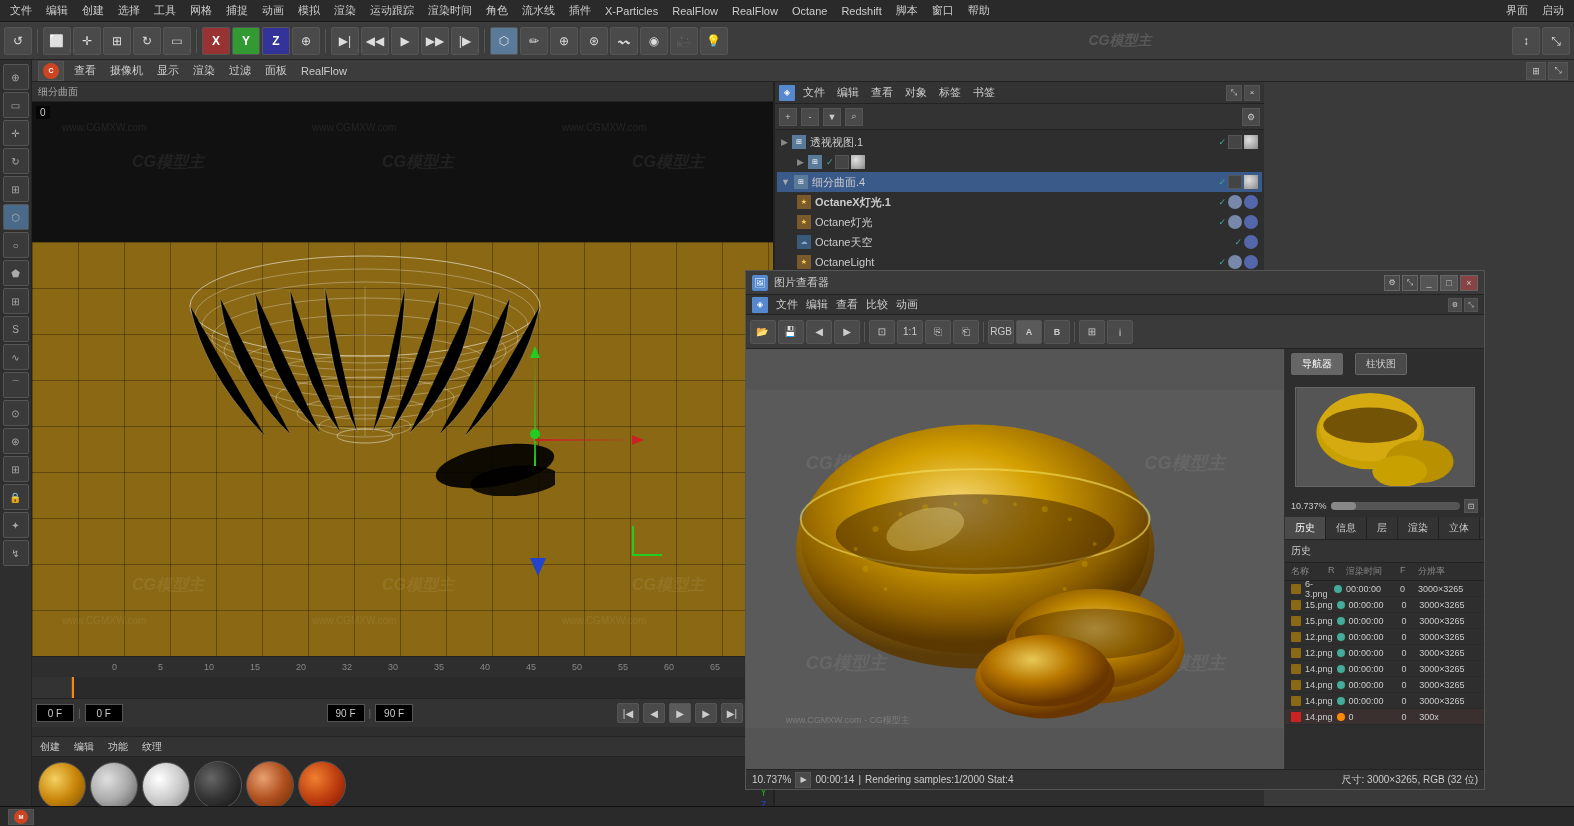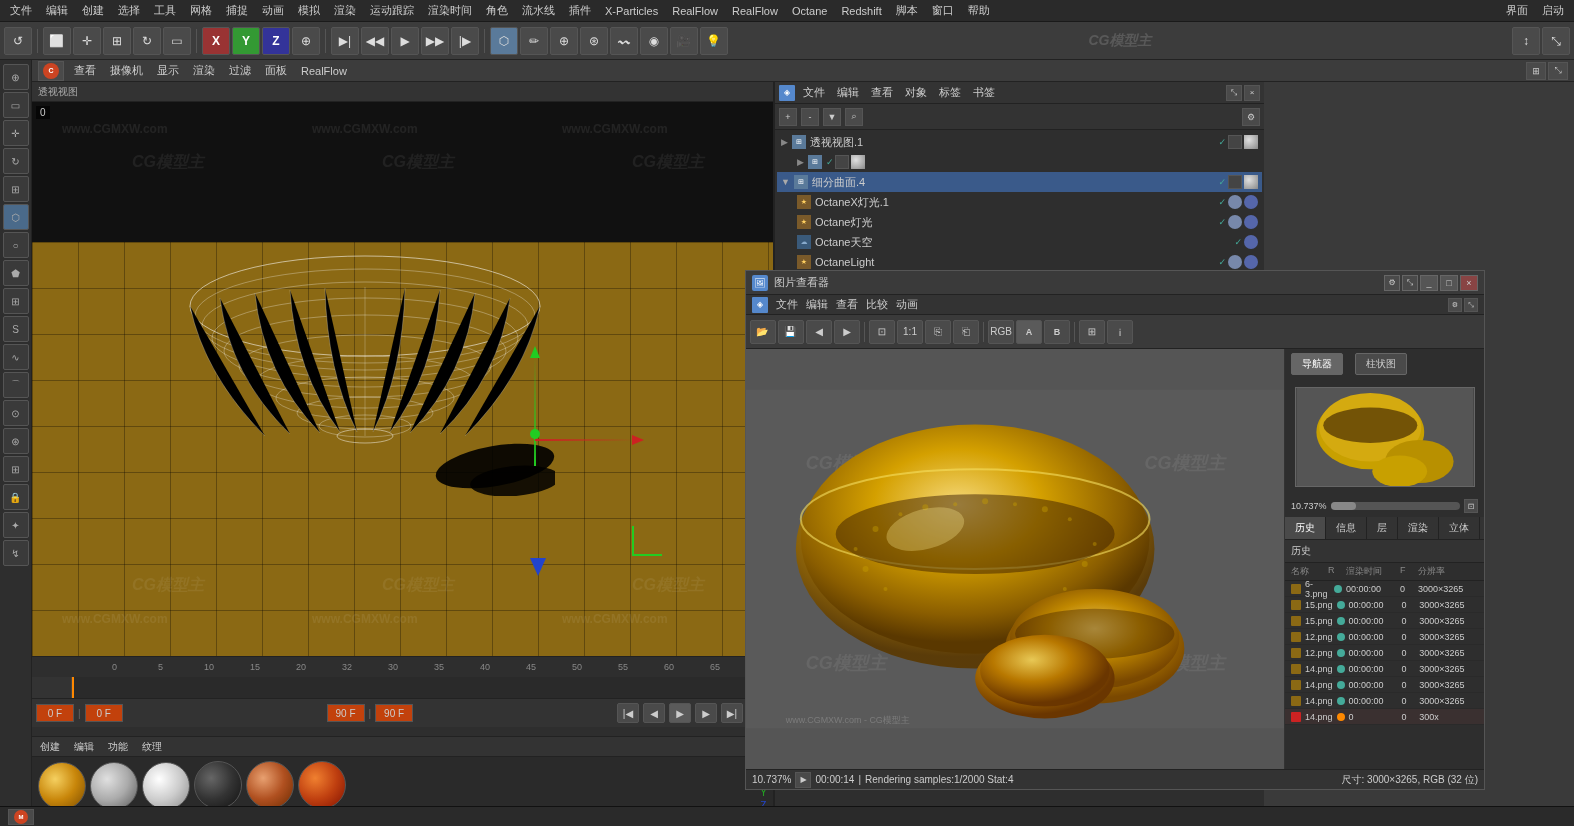--- a/index.html
+++ b/index.html
@@ -236,21 +236,21 @@
       display: flex;
       align-items: center;
       justify-content: center;
       cursor: pointer;
       color: #ccc;
       font-size: 10px;
     }
     .tc-input {
       width: 50px;
       height: 18px;
-      background: #c2410c;
+      background: #000000;
       border: 1px solid #555;
       color: #ccc;
       font-size: 10px;
       text-align: center;
       padding: 0 2px;
     }
 
     
     .materials-bar {
       height: 90px;
@@ -581,22 +581,22 @@
       right: 0;
       bottom: 0;
       background-image: 
         linear-gradient(rgba(0,0,0,0.3) 1px, transparent 1px),
         linear-gradient(90deg, rgba(0,0,0,0.3) 1px, transparent 1px);
       background-size: 46px 46px;
     }
     .cg-watermark {
       position: absolute;
       color: rgba(255,255,255,0.08);
-      font-size: 12px;
-      font-weight: bold;
+      font-size: 10px;
+      font-weight: normal;
       white-space: nowrap;
     }
 
     
     .scene-item.selected {
       background: #3a5a8a;
     }
 
     .right-scene-header {
       height: 26px;
@@ -760,21 +760,21 @@
       <div style="display:flex;gap:2px;align-items:center;">
         <div style="width:20px;height:18px;background:#4a4a4a;border:1px solid #555;display:flex;align-items:center;justify-content:center;font-size:9px;cursor:pointer;">⊞</div>
         <div style="width:20px;height:18px;background:#4a4a4a;border:1px solid #555;display:flex;align-items:center;justify-content:center;font-size:9px;cursor:pointer;">⤡</div>
       </div>
     </div>
 
     <div class="viewport-and-right">
 
       <div class="viewport-left">
         <div class="viewport-header">
-          <span>透视视图</span>
+          <span>细分曲面</span>
         </div>
         <div class="viewport-canvas">
 
           <div class="viewport-top-bg"></div>
           <div class="viewport-grid-overlay"></div>
 
           <div class="cg-watermark" style="top:20px;left:30px;">www.CGMXW.com</div>
           <div class="cg-watermark" style="top:20px;left:280px;">www.CGMXW.com</div>
           <div class="cg-watermark" style="top:20px;left:530px;">www.CGMXW.com</div>
           <div class="logo-cg" style="top:50px;left:100px;">CG模型主</div>
@@ -987,21 +987,21 @@
             <span style="flex:1;">细分曲面.4</span>
             <div style="display:flex;gap:2px;align-items:center;">
               <span style="color:#4a9;font-size:9px;">✓</span>
               <div style="width:14px;height:14px;background:#444;border:1px solid #555;"></div>
               <div style="width:14px;height:14px;background:radial-gradient(circle at 35% 35%,#e0e0e0,#888);"></div>
             </div>
           </div>
 
           <div class="scene-item scene-item-indent">
             <div style="width:14px;height:14px;background:#7a5a2a;display:flex;align-items:center;justify-content:center;font-size:7px;color:#ffd060;">★</div>
-            <span style="flex:1;">OctaneX灯光.1</span>
+            <span style="flex:1;font-weight:bold;">OctaneX灯光.1</span>
             <div style="display:flex;gap:2px;align-items:center;">
               <span style="color:#4a9;font-size:9px;">✓</span>
               <div style="width:14px;height:14px;background:#7788aa;border-radius:50%;"></div>
               <div style="width:14px;height:14px;background:#5566aa;border-radius:50%;"></div>
             </div>
           </div>
 
           <div class="scene-item scene-item-indent">
             <div style="width:14px;height:14px;background:#7a5a2a;display:flex;align-items:center;justify-content:center;font-size:7px;color:#ffd060;">★</div>
             <span style="flex:1;">Octane灯光</span>

